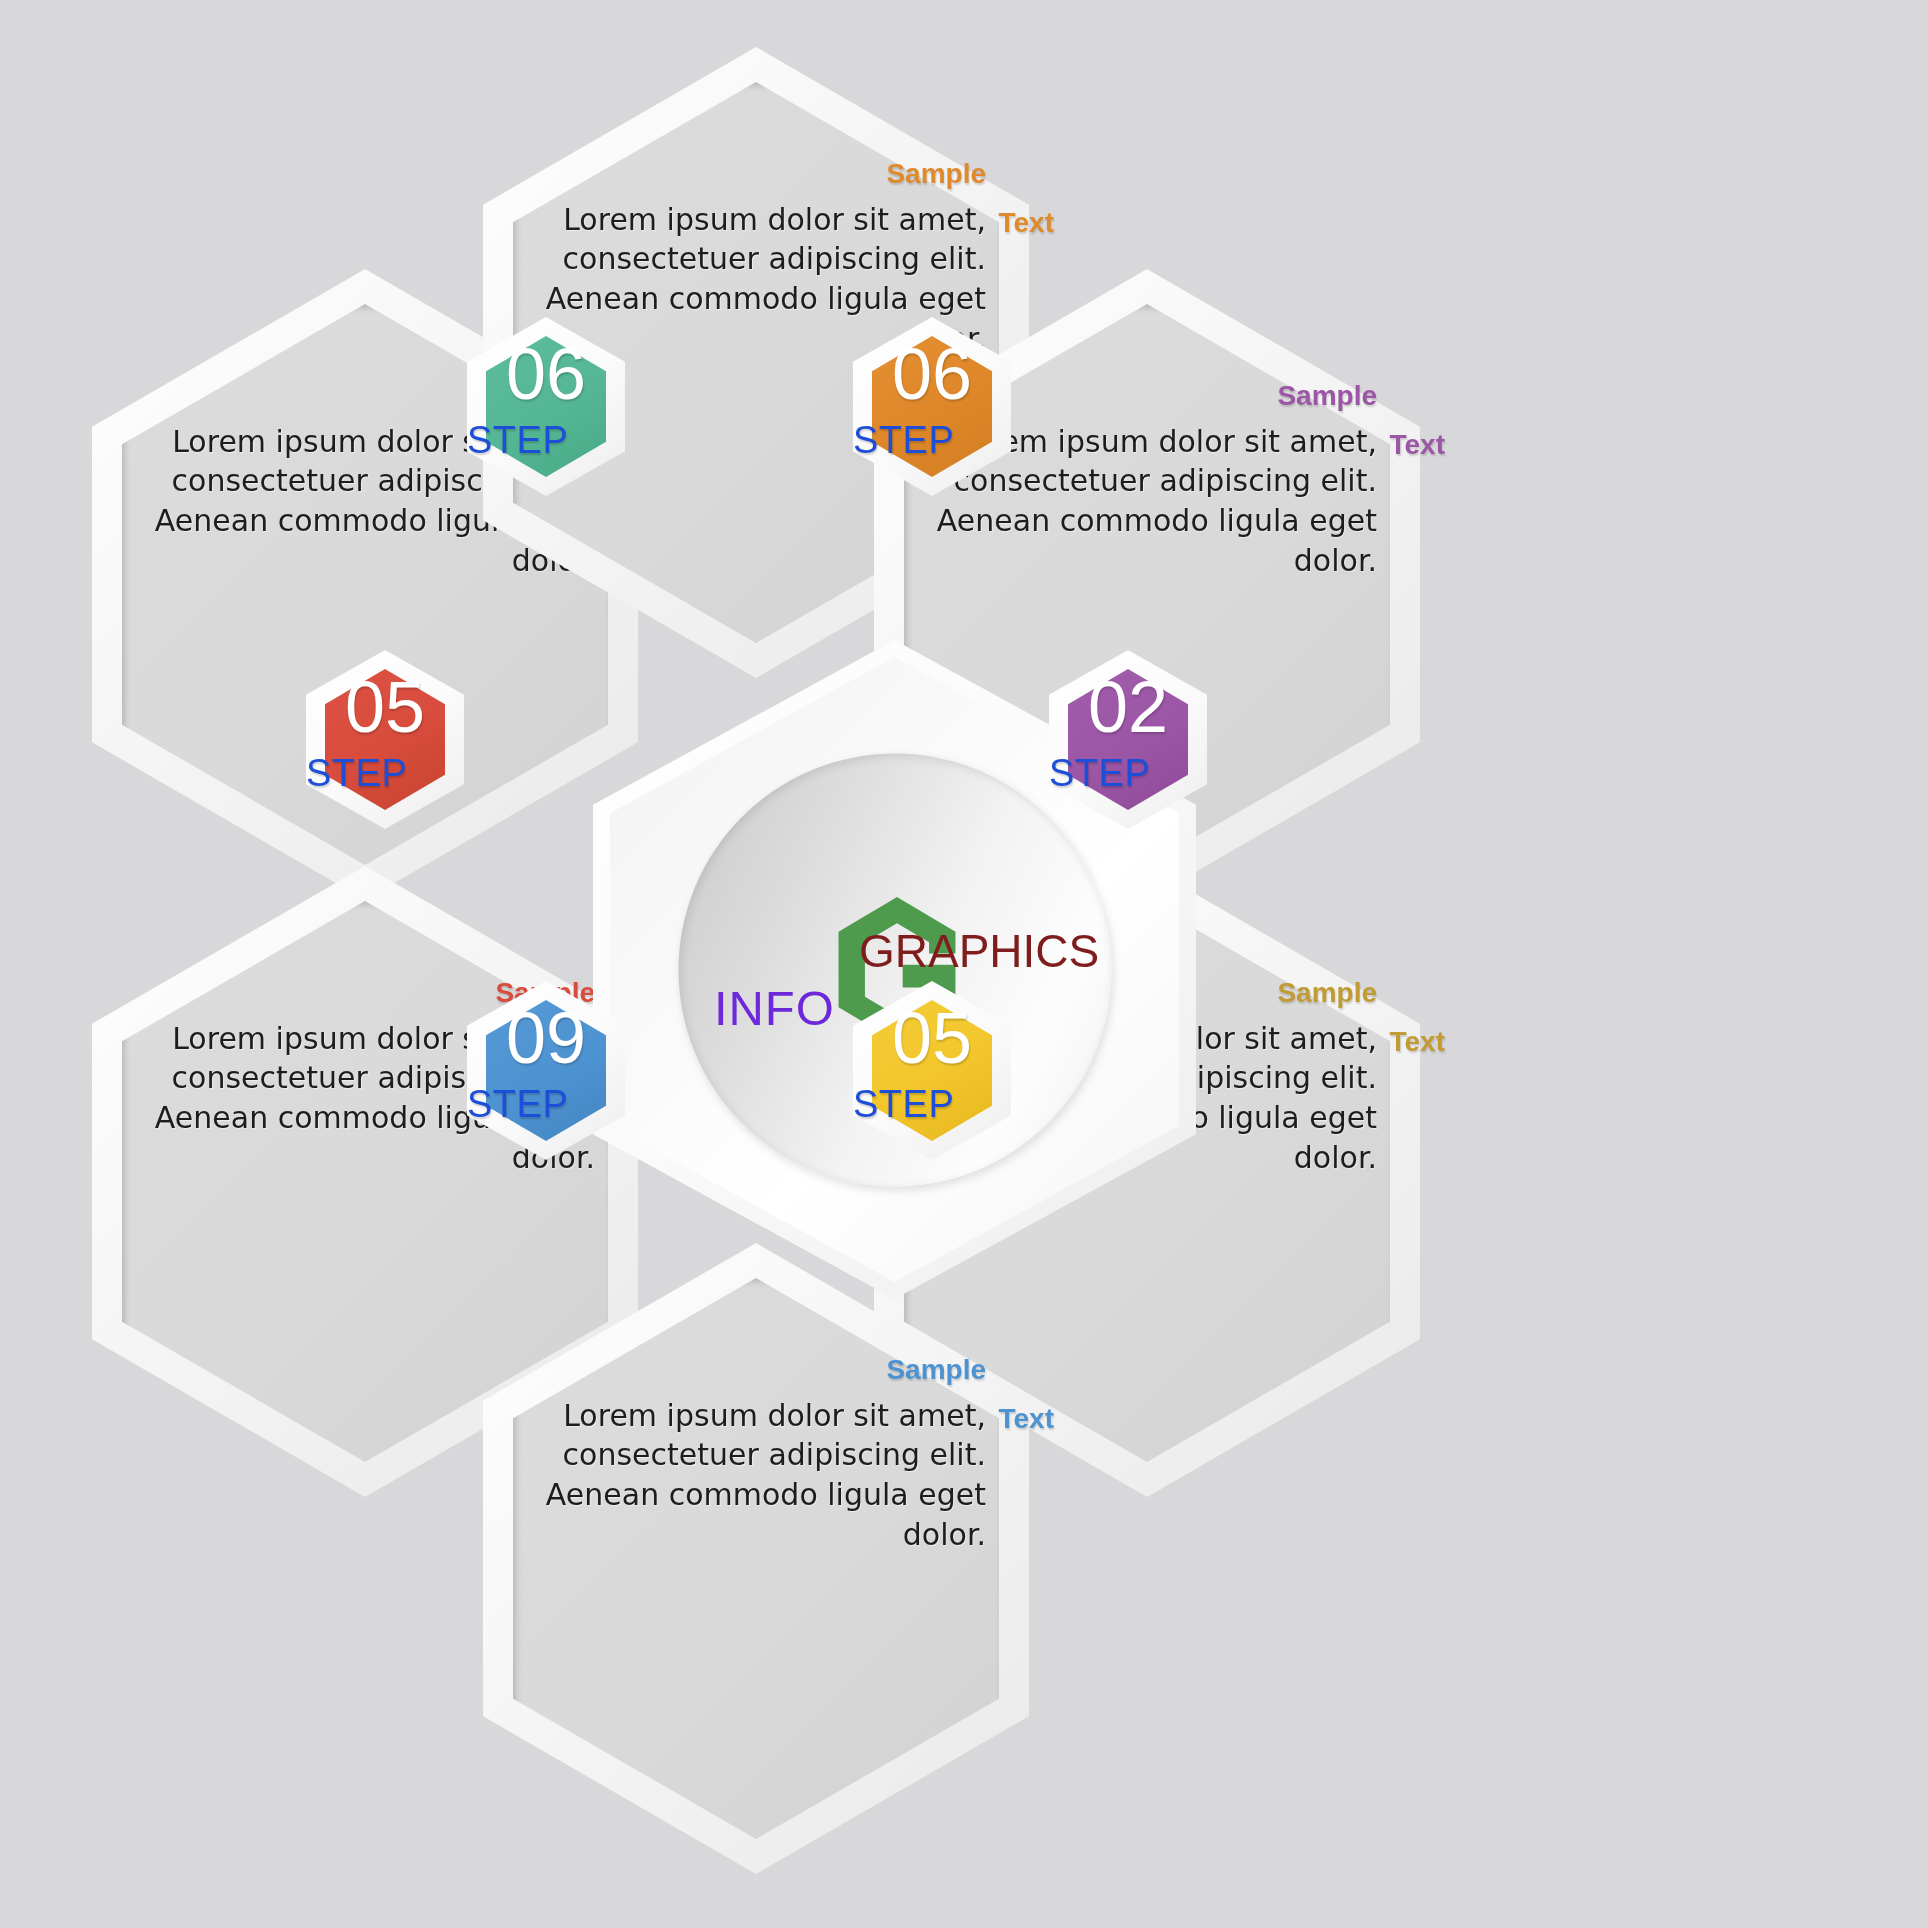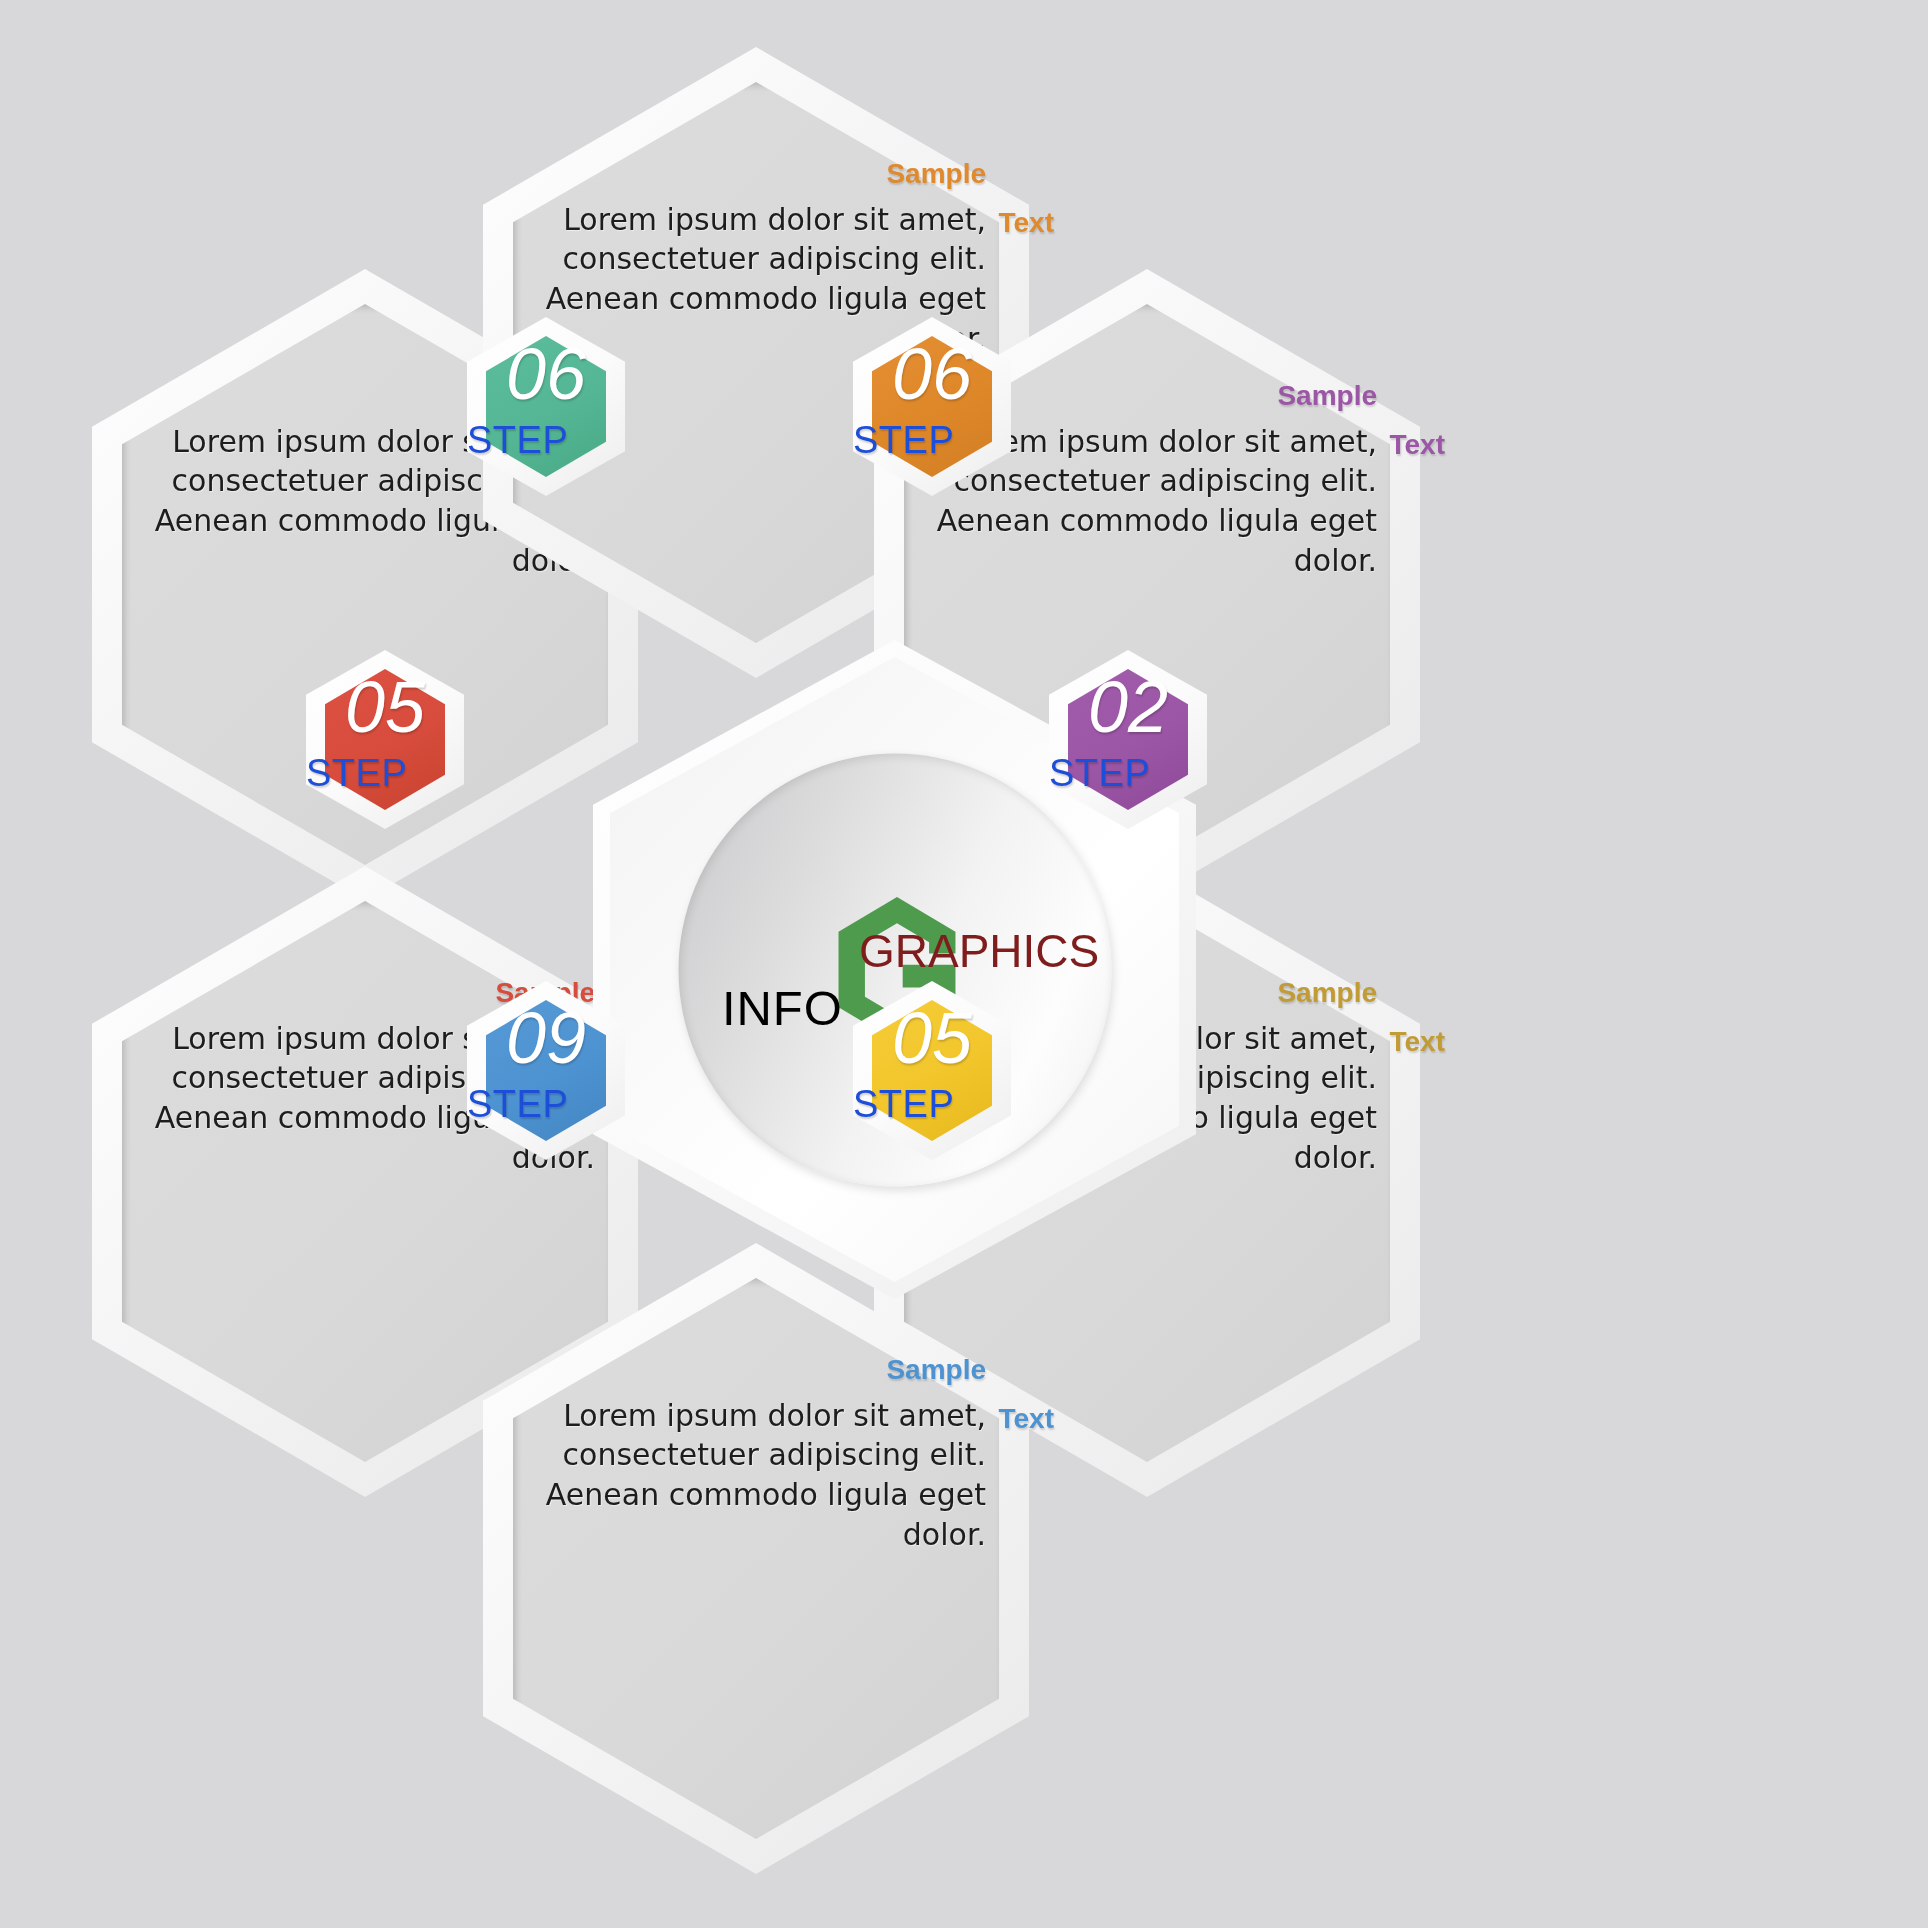--- a/index.html
+++ b/index.html
@@ -91,24 +91,24 @@
     width:377px;height:160px;
   }
   #logo .g-hex{
     position:absolute;
     left:130px;top:5.6px;
     width:121px;height:149px;
   }
   #logo .g-hex svg{display:block;}
   #logo .t-info{
     position:absolute;
-    left:16px;top:90px;
+    left:8px;top:90px;
     font-size:49px;
     letter-spacing:0.9px;
-    color:#000000;
+    color:#6d28d9;
     font-family:"Liberation Sans", sans-serif;
   }
   #logo .t-graphics{
     position:absolute;
     left:153px;top:34px;
     font-size:46px;
     letter-spacing:0px;
     color:#7f1d1d;
     font-family:Liberation Sans, sans-serif;
   }
@@ -133,21 +133,20 @@
     position:absolute;
     left:0;right:0;top:21px;
     text-align:center;
     font-size:72px;
     font-weight:400;
     color:#ffffff;
     line-height:1;
     font-family:"Liberation Sans", sans-serif;
     text-shadow:0.9px 1.9px 1.9px rgba(0,0,0,0.18);
     z-index:2;
-    font-style:italic;
   }
   .badge .b-step{
     position:absolute;
     left:0;right:0;top:102px;
     font-size:38px;
     color:#1d4ed8;
     letter-spacing:0.5px;
     font-family:"Liberation Sans", sans-serif;
     text-shadow:0.9px 1.9px 1.9px rgba(0,0,0,0.18);
     z-index:2;

